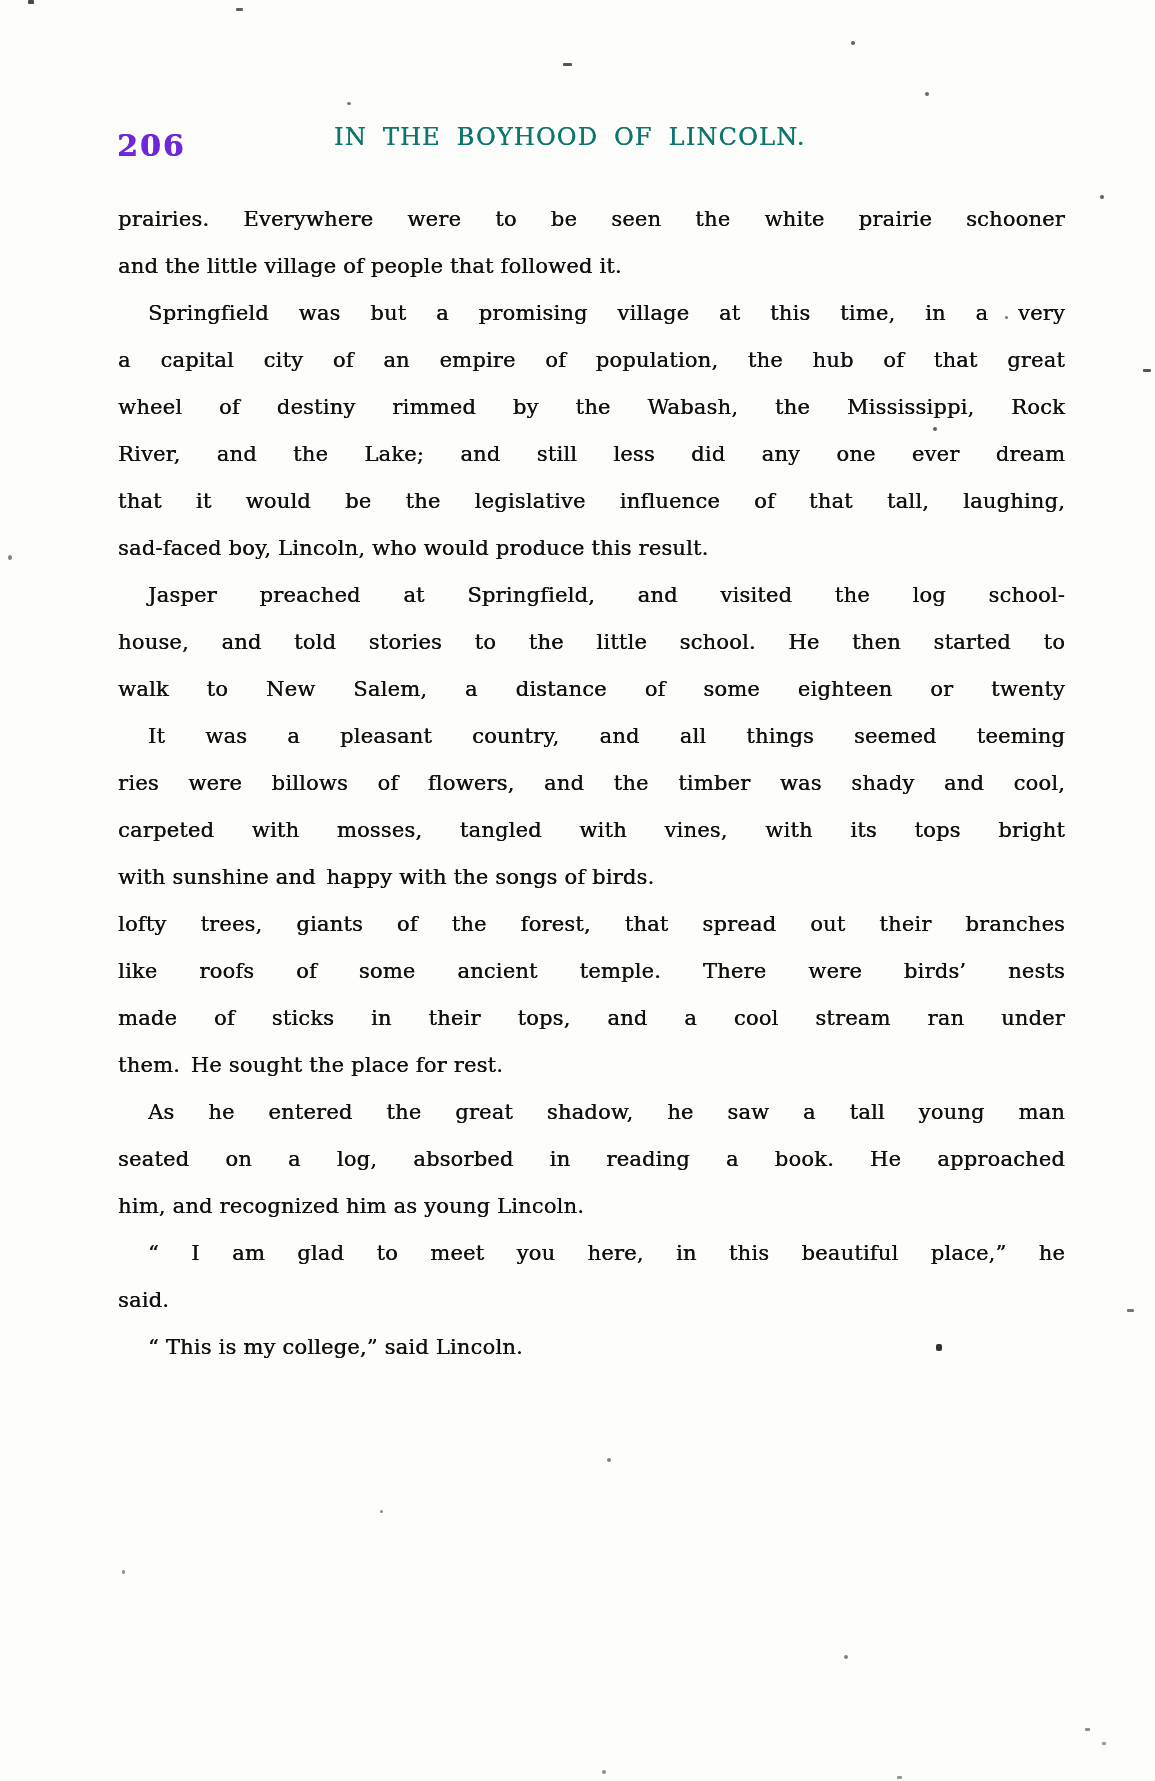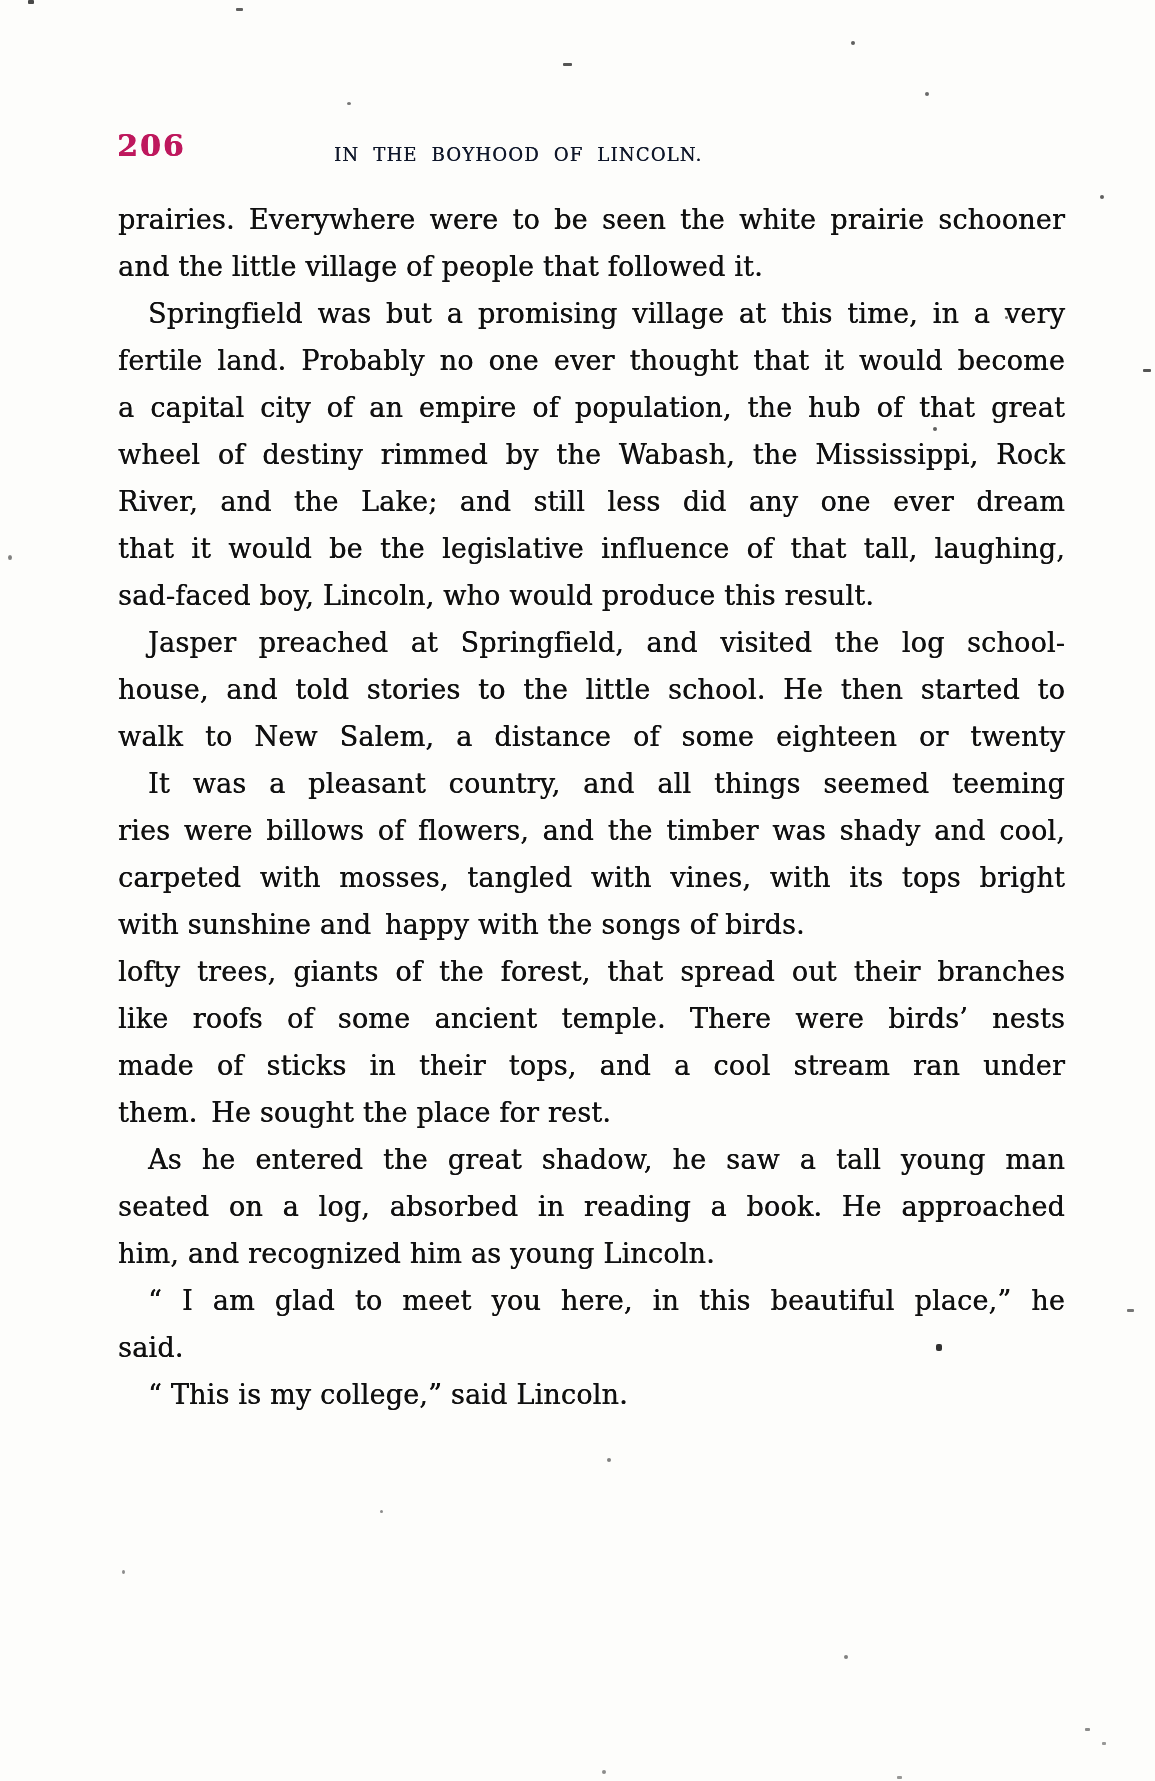--- a/index.html
+++ b/index.html
@@ -9,37 +9,37 @@
     position:relative;
     overflow:hidden;
     font-family:"DejaVu Serif","Liberation Serif",serif;
     color:#101010;
   }
   .page{position:absolute;inset:0;}
   .pagenum{
     position:absolute;left:117px;top:128px;
     font-size:30px;font-weight:bold;
     letter-spacing:2px;
-    color:#be185d;
+    color:#6d28d9;
     text-shadow:0.6px 0 0 currentColor;
   }
   .running-head{
-    position:absolute;left:334px;top:144px;
-    font-size:18px;
+    position:absolute;left:334px;top:123px;
+    font-size:24px;
     letter-spacing:1.2px;
     word-spacing:7px;
-    color:#0f172a;
+    color:#0f766e;
     white-space:nowrap;
     text-shadow:0.3px 0 0 currentColor;
   }
   .body-block{
     position:absolute;left:118px;top:196px;width:947px;
   }
   .line{
-    font-size:27px;
+    font-size:21px;
     line-height:47px;
     height:47px;
     text-align:justify;
     text-align-last:justify;
     letter-spacing:0.2px;
     text-shadow:0.35px 0 0 currentColor;
     white-space:normal;
     overflow:visible;
   }
   .line.endline{
@@ -58,21 +58,20 @@
 <div class="page">
 
   <div class="pagenum">206</div>
 
   <div class="running-head">IN THE BOYHOOD OF LINCOLN.</div>
 
   <div class="body-block">
       <div class="line">prairies.  Everywhere were to be seen the white prairie schooner</div>
       <div class="line endline">and the little village of people that followed it.</div>
       <div class="line indent">Springfield was but a promising village at this time, in a very</div>
-      <div class="line">fertile land.  Probably no one ever thought that it would become</div>
       <div class="line">a capital city of an empire of population, the hub of that great</div>
       <div class="line">wheel of destiny rimmed by the Wabash, the Mississippi, Rock</div>
       <div class="line">River, and the Lake; and still less did any one ever dream</div>
       <div class="line">that it would be the legislative influence of that tall, laughing,</div>
       <div class="line endline">sad-faced boy, Lincoln, who would produce this result.</div>
       <div class="line indent">Jasper preached at Springfield, and visited the log school-</div>
       <div class="line">house, and told stories to the little school.  He then started to</div>
       <div class="line">walk to New Salem, a distance of some eighteen or twenty</div>
       <div class="line indent">It was a pleasant country, and all things seemed teeming</div>
       <div class="line">ries were billows of flowers, and the timber was shady and cool,</div>

